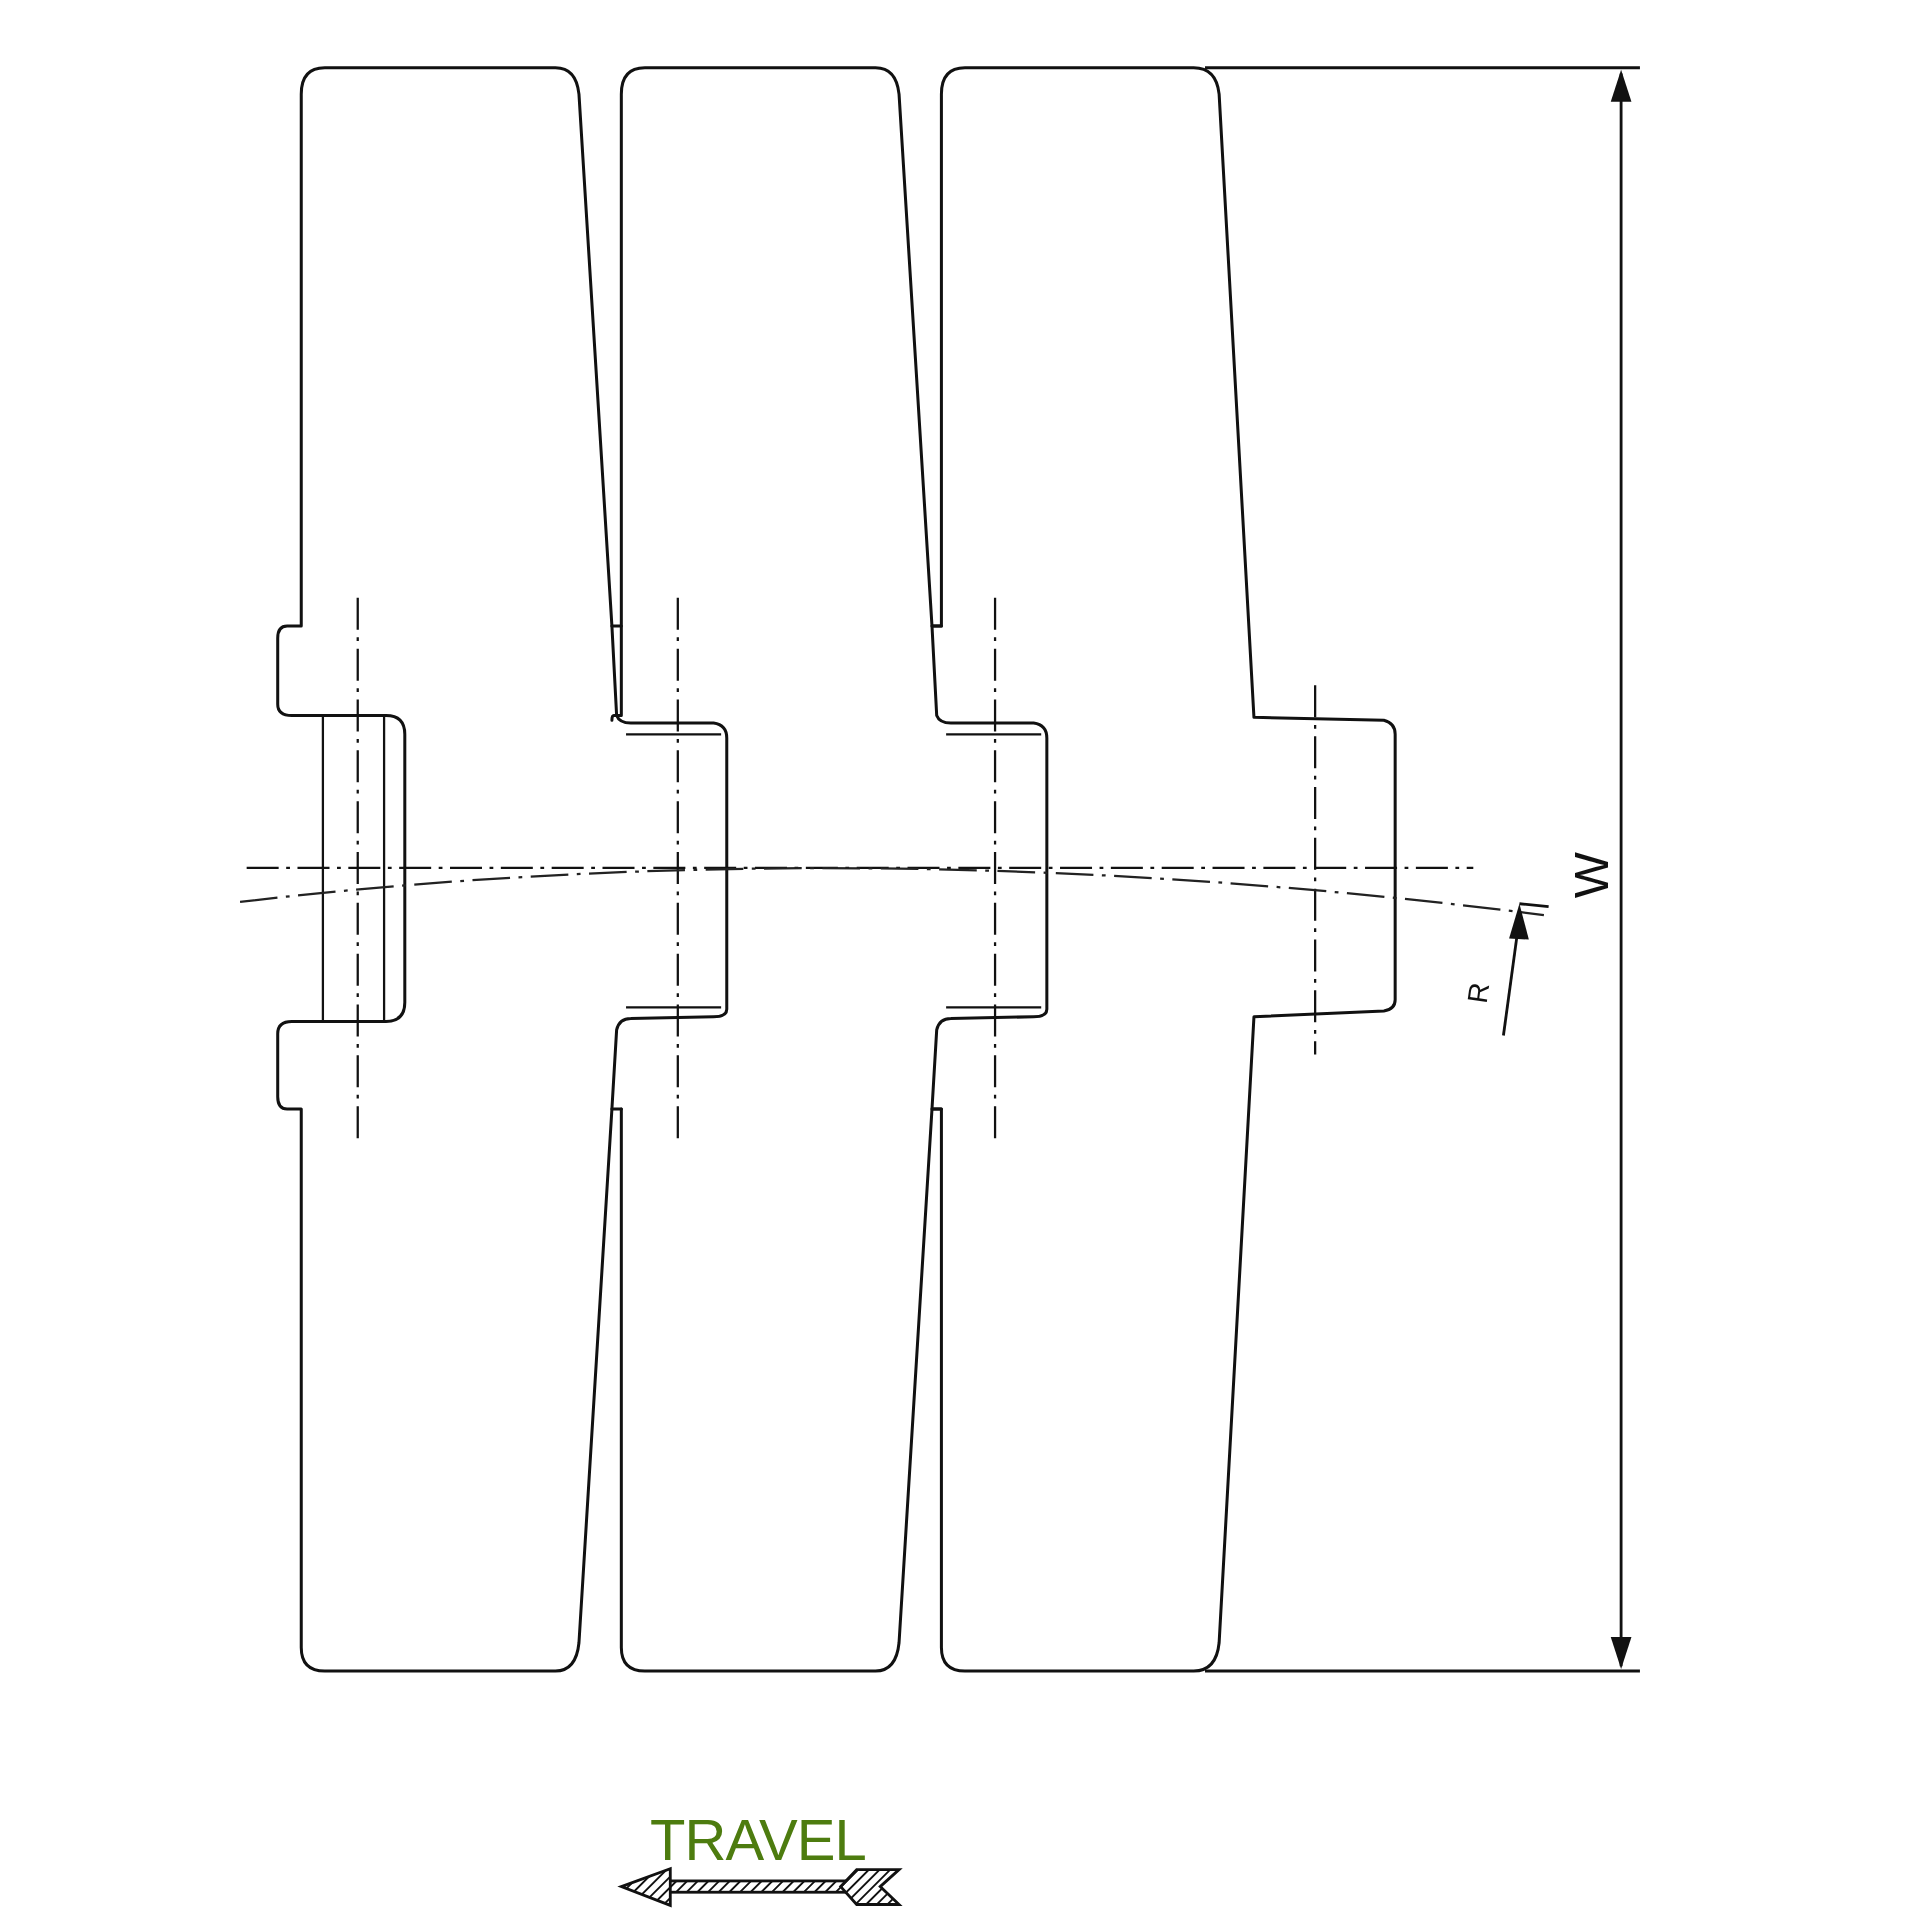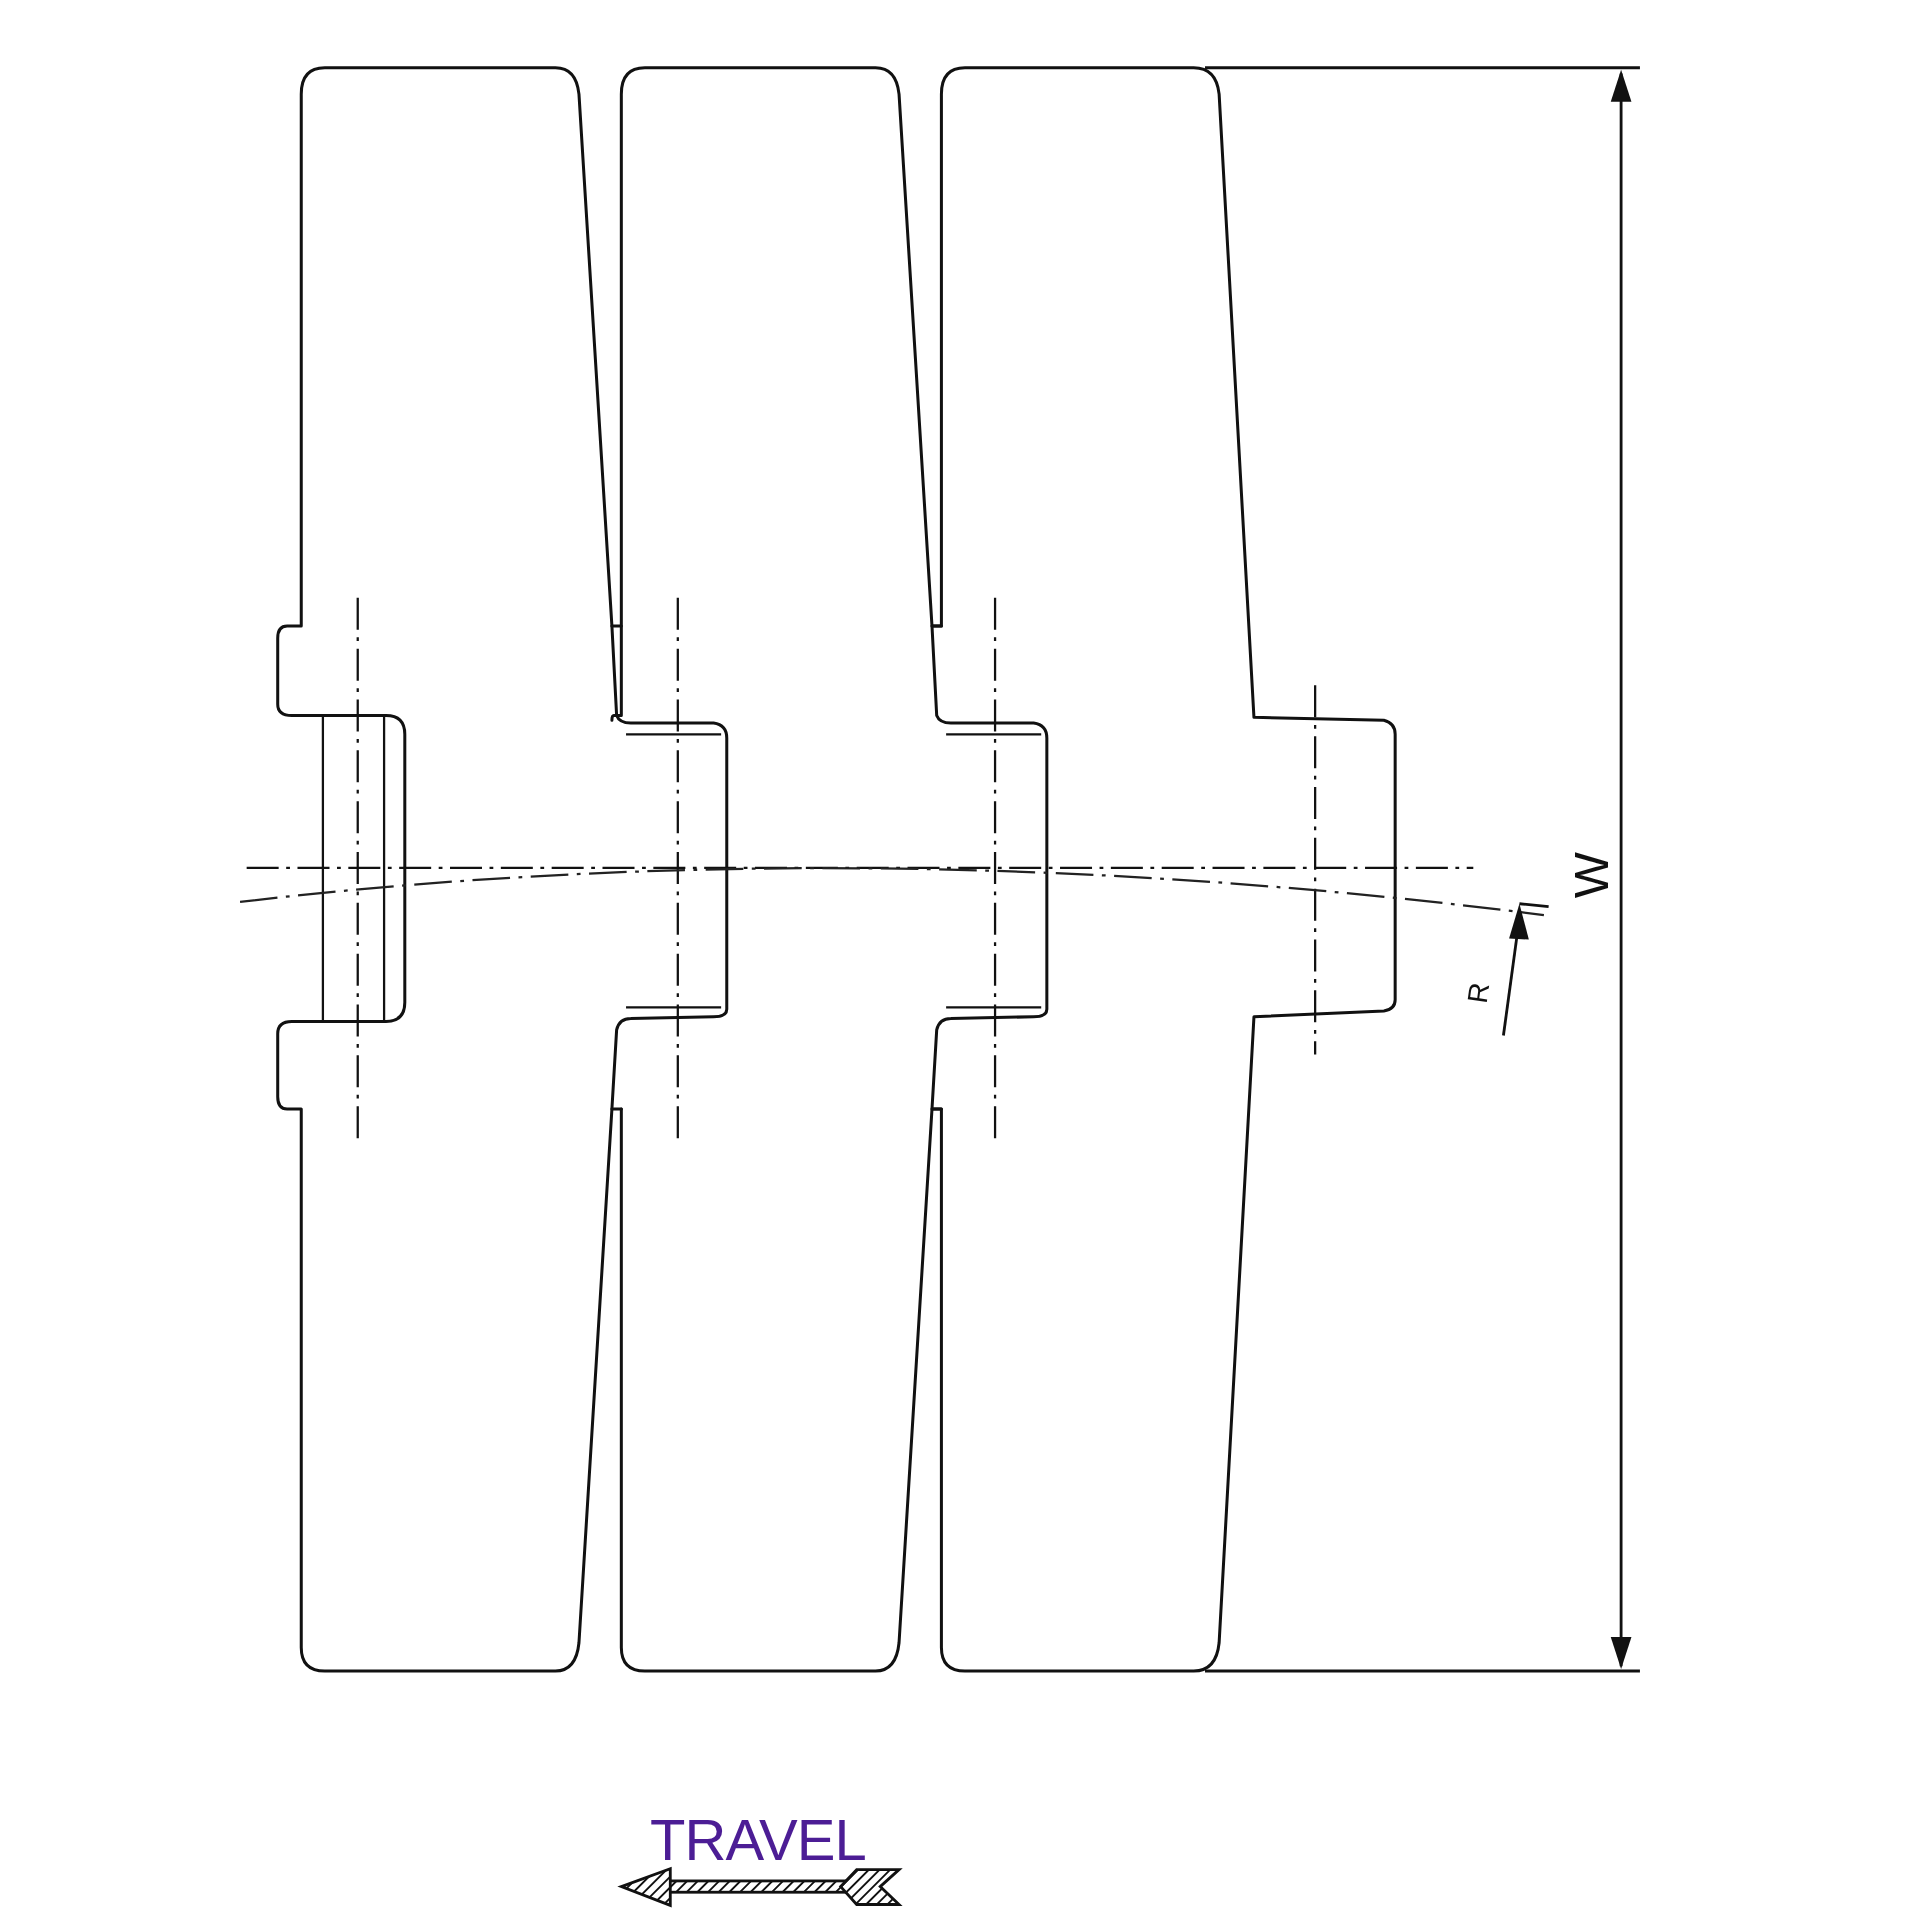--- a/index.html
+++ b/index.html
@@ -5,21 +5,21 @@
     html, body { margin: 0; padding: 0; background: #ffffff; }
     body { width: 1928px; height: 1928px; position: relative; overflow: hidden; font-family: "Liberation Sans", sans-serif; }
     #drawing { position: absolute; left: 0; top: 0; width: 1928px; height: 1928px; }
     .outline { fill: none; stroke: #111111; stroke-width: 3.2; stroke-linejoin: round; stroke-linecap: round; }
     .thin { fill: none; stroke: #111111; stroke-width: 2.4; }
     .center { fill: none; stroke: #111111; stroke-width: 2.4; stroke-dasharray: 34 8 4 8; }
     .center-curve { fill: none; stroke: #222222; stroke-width: 2.4; stroke-dasharray: 40 9 4 9; }
     .dim { fill: none; stroke: #111111; stroke-width: 3; }
     .label-w { position: absolute; left: 1563px; top: 847px; font-size: 49px; color: #111; transform: rotate(-90deg); transform-origin: center; width: 56px; text-align: center; }
     .label-r { position: absolute; left: 1469px; top: 977px; font-size: 28px; color: #111; transform: rotate(-82deg); transform-origin: center; }
-    .travel-text { position: absolute; left: 650px; top: 1806px; font-size: 58px; color: #4c1d95; letter-spacing: -0.9px; }
+    .travel-text { position: absolute; left: 650px; top: 1806px; font-size: 58px; color: #4d7c0f; letter-spacing: -0.9px; }
   </style>
 </head>
 <body>
 
 <svg id="drawing" viewBox="0 0 2048 2048" xmlns="http://www.w3.org/2000/svg">
   <defs>
     <pattern id="hatch" patternUnits="userSpaceOnUse" width="8" height="8" patternTransform="rotate(45)">
       <rect width="8" height="8" fill="#ffffff"></rect>
       <line x1="0" y1="0" x2="0" y2="8" stroke="#111" stroke-width="4"></line>
     </pattern>

